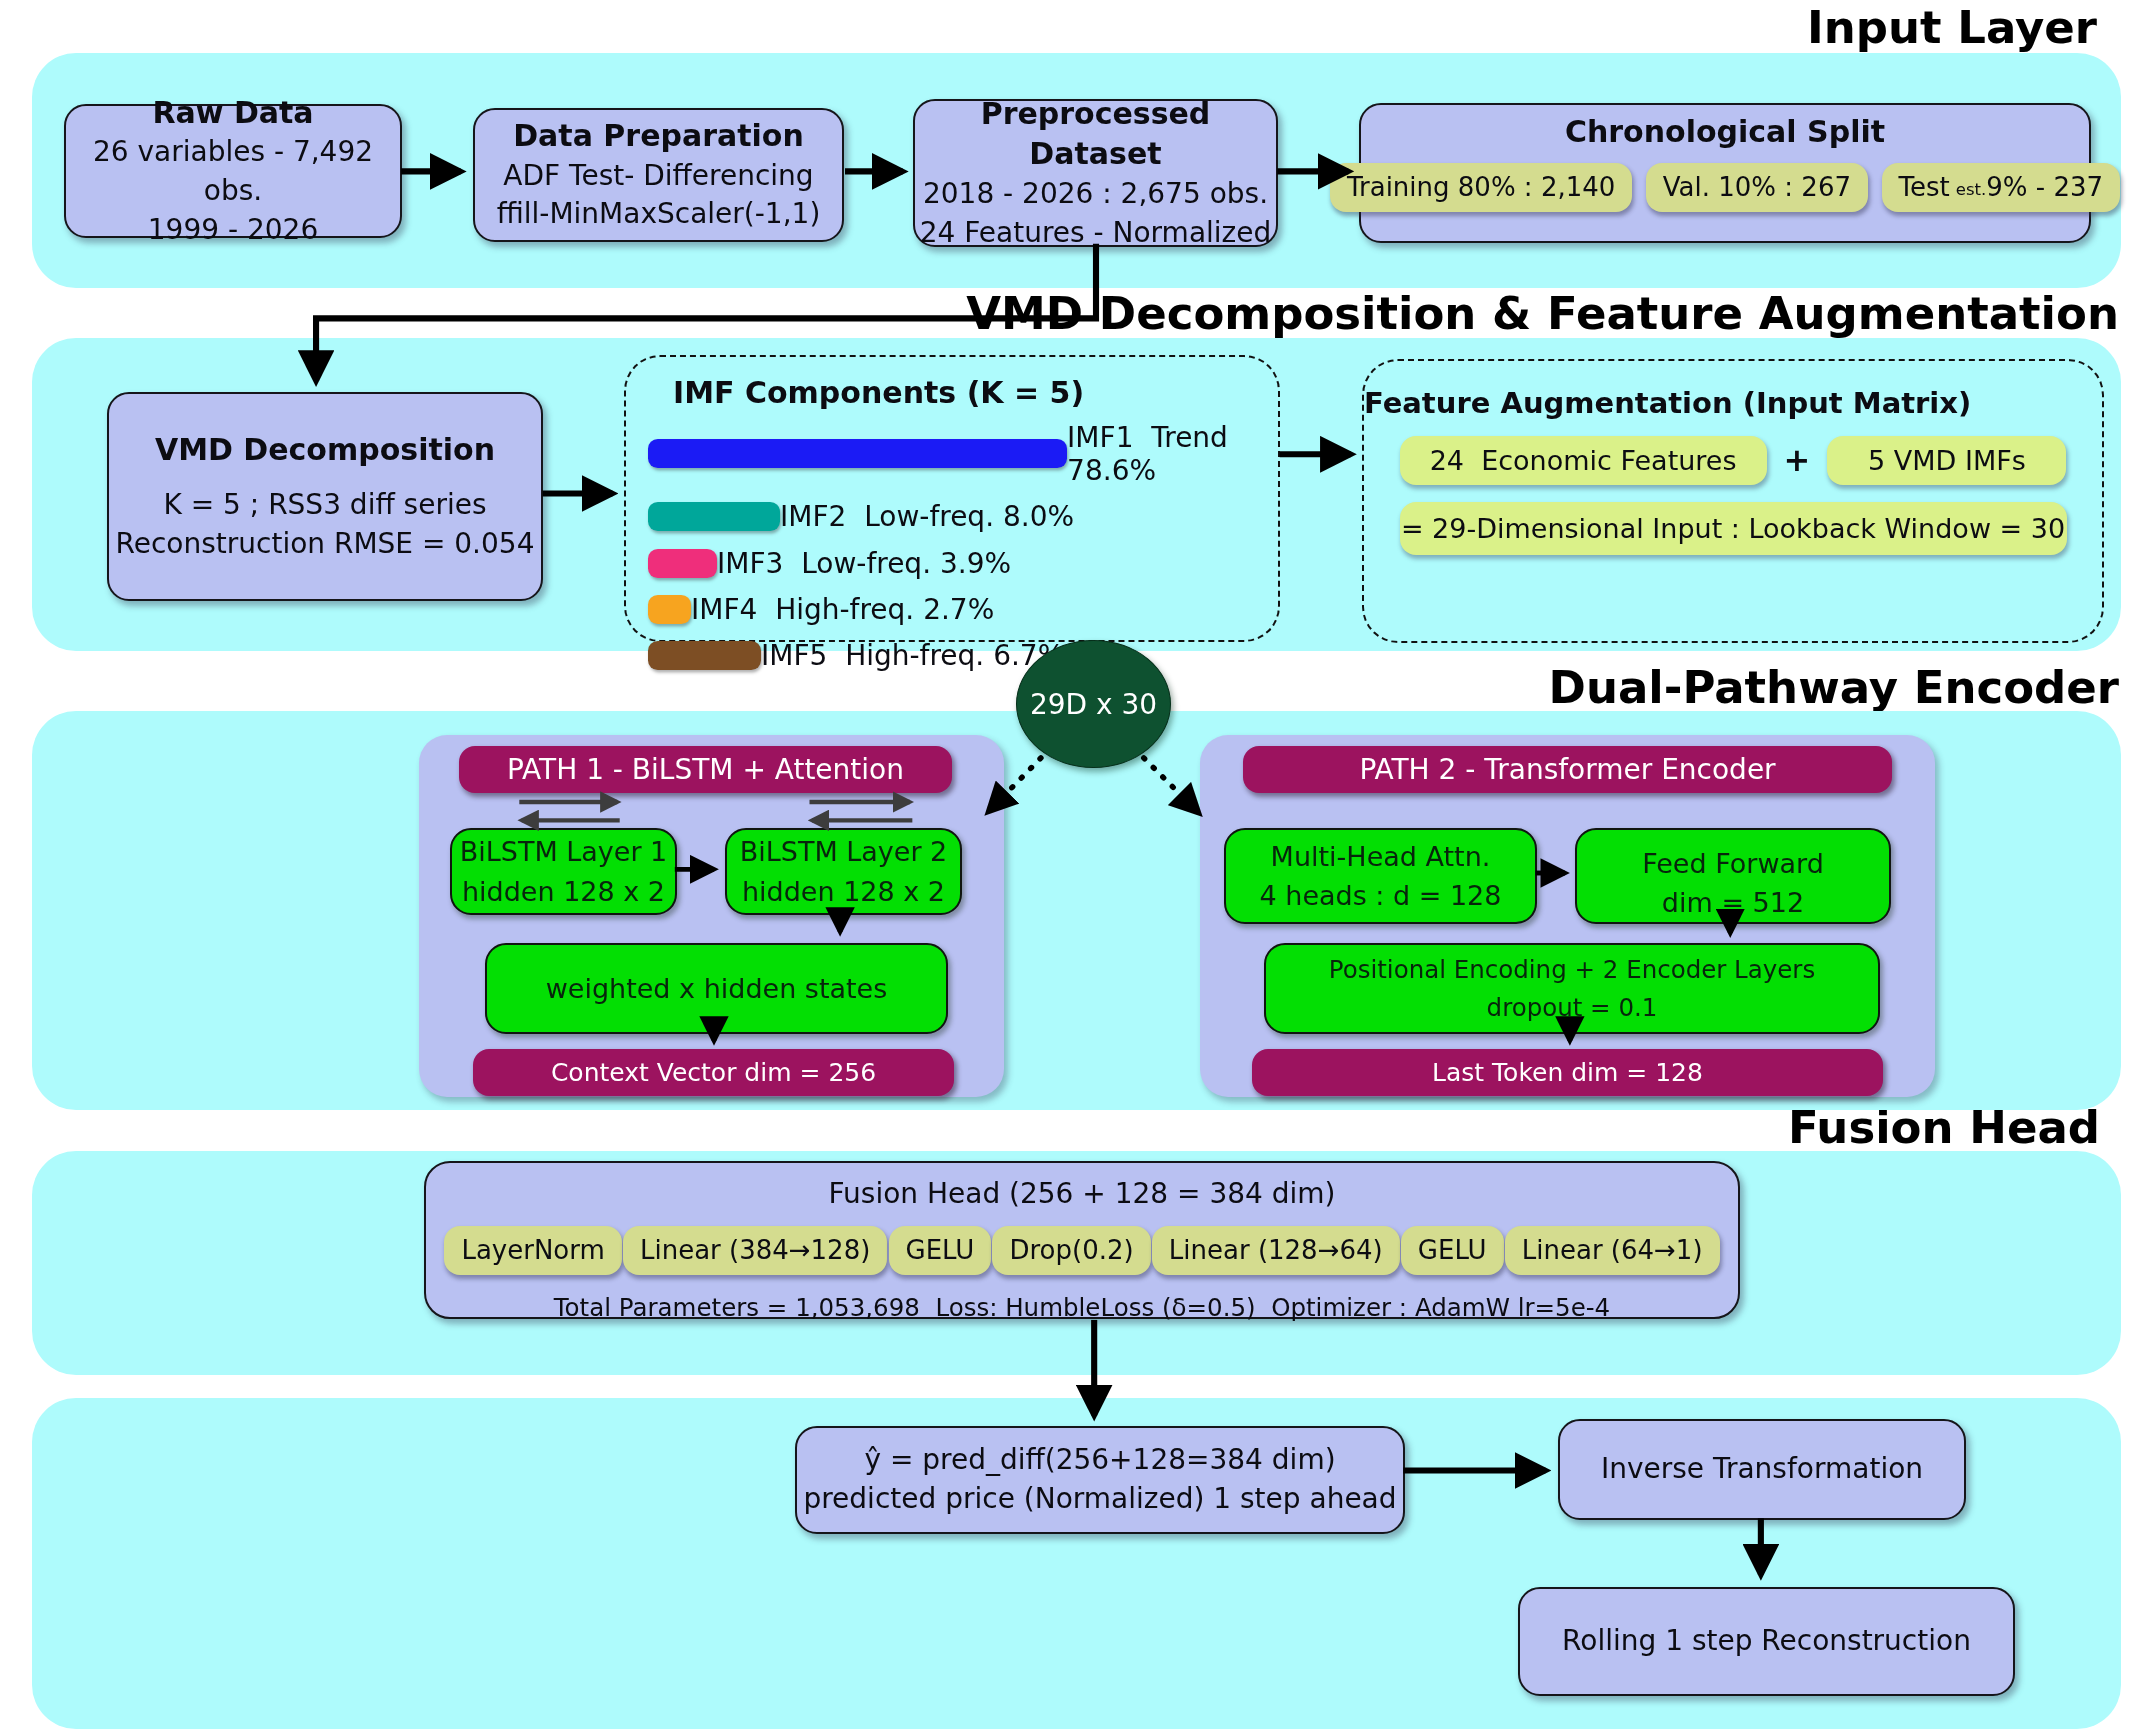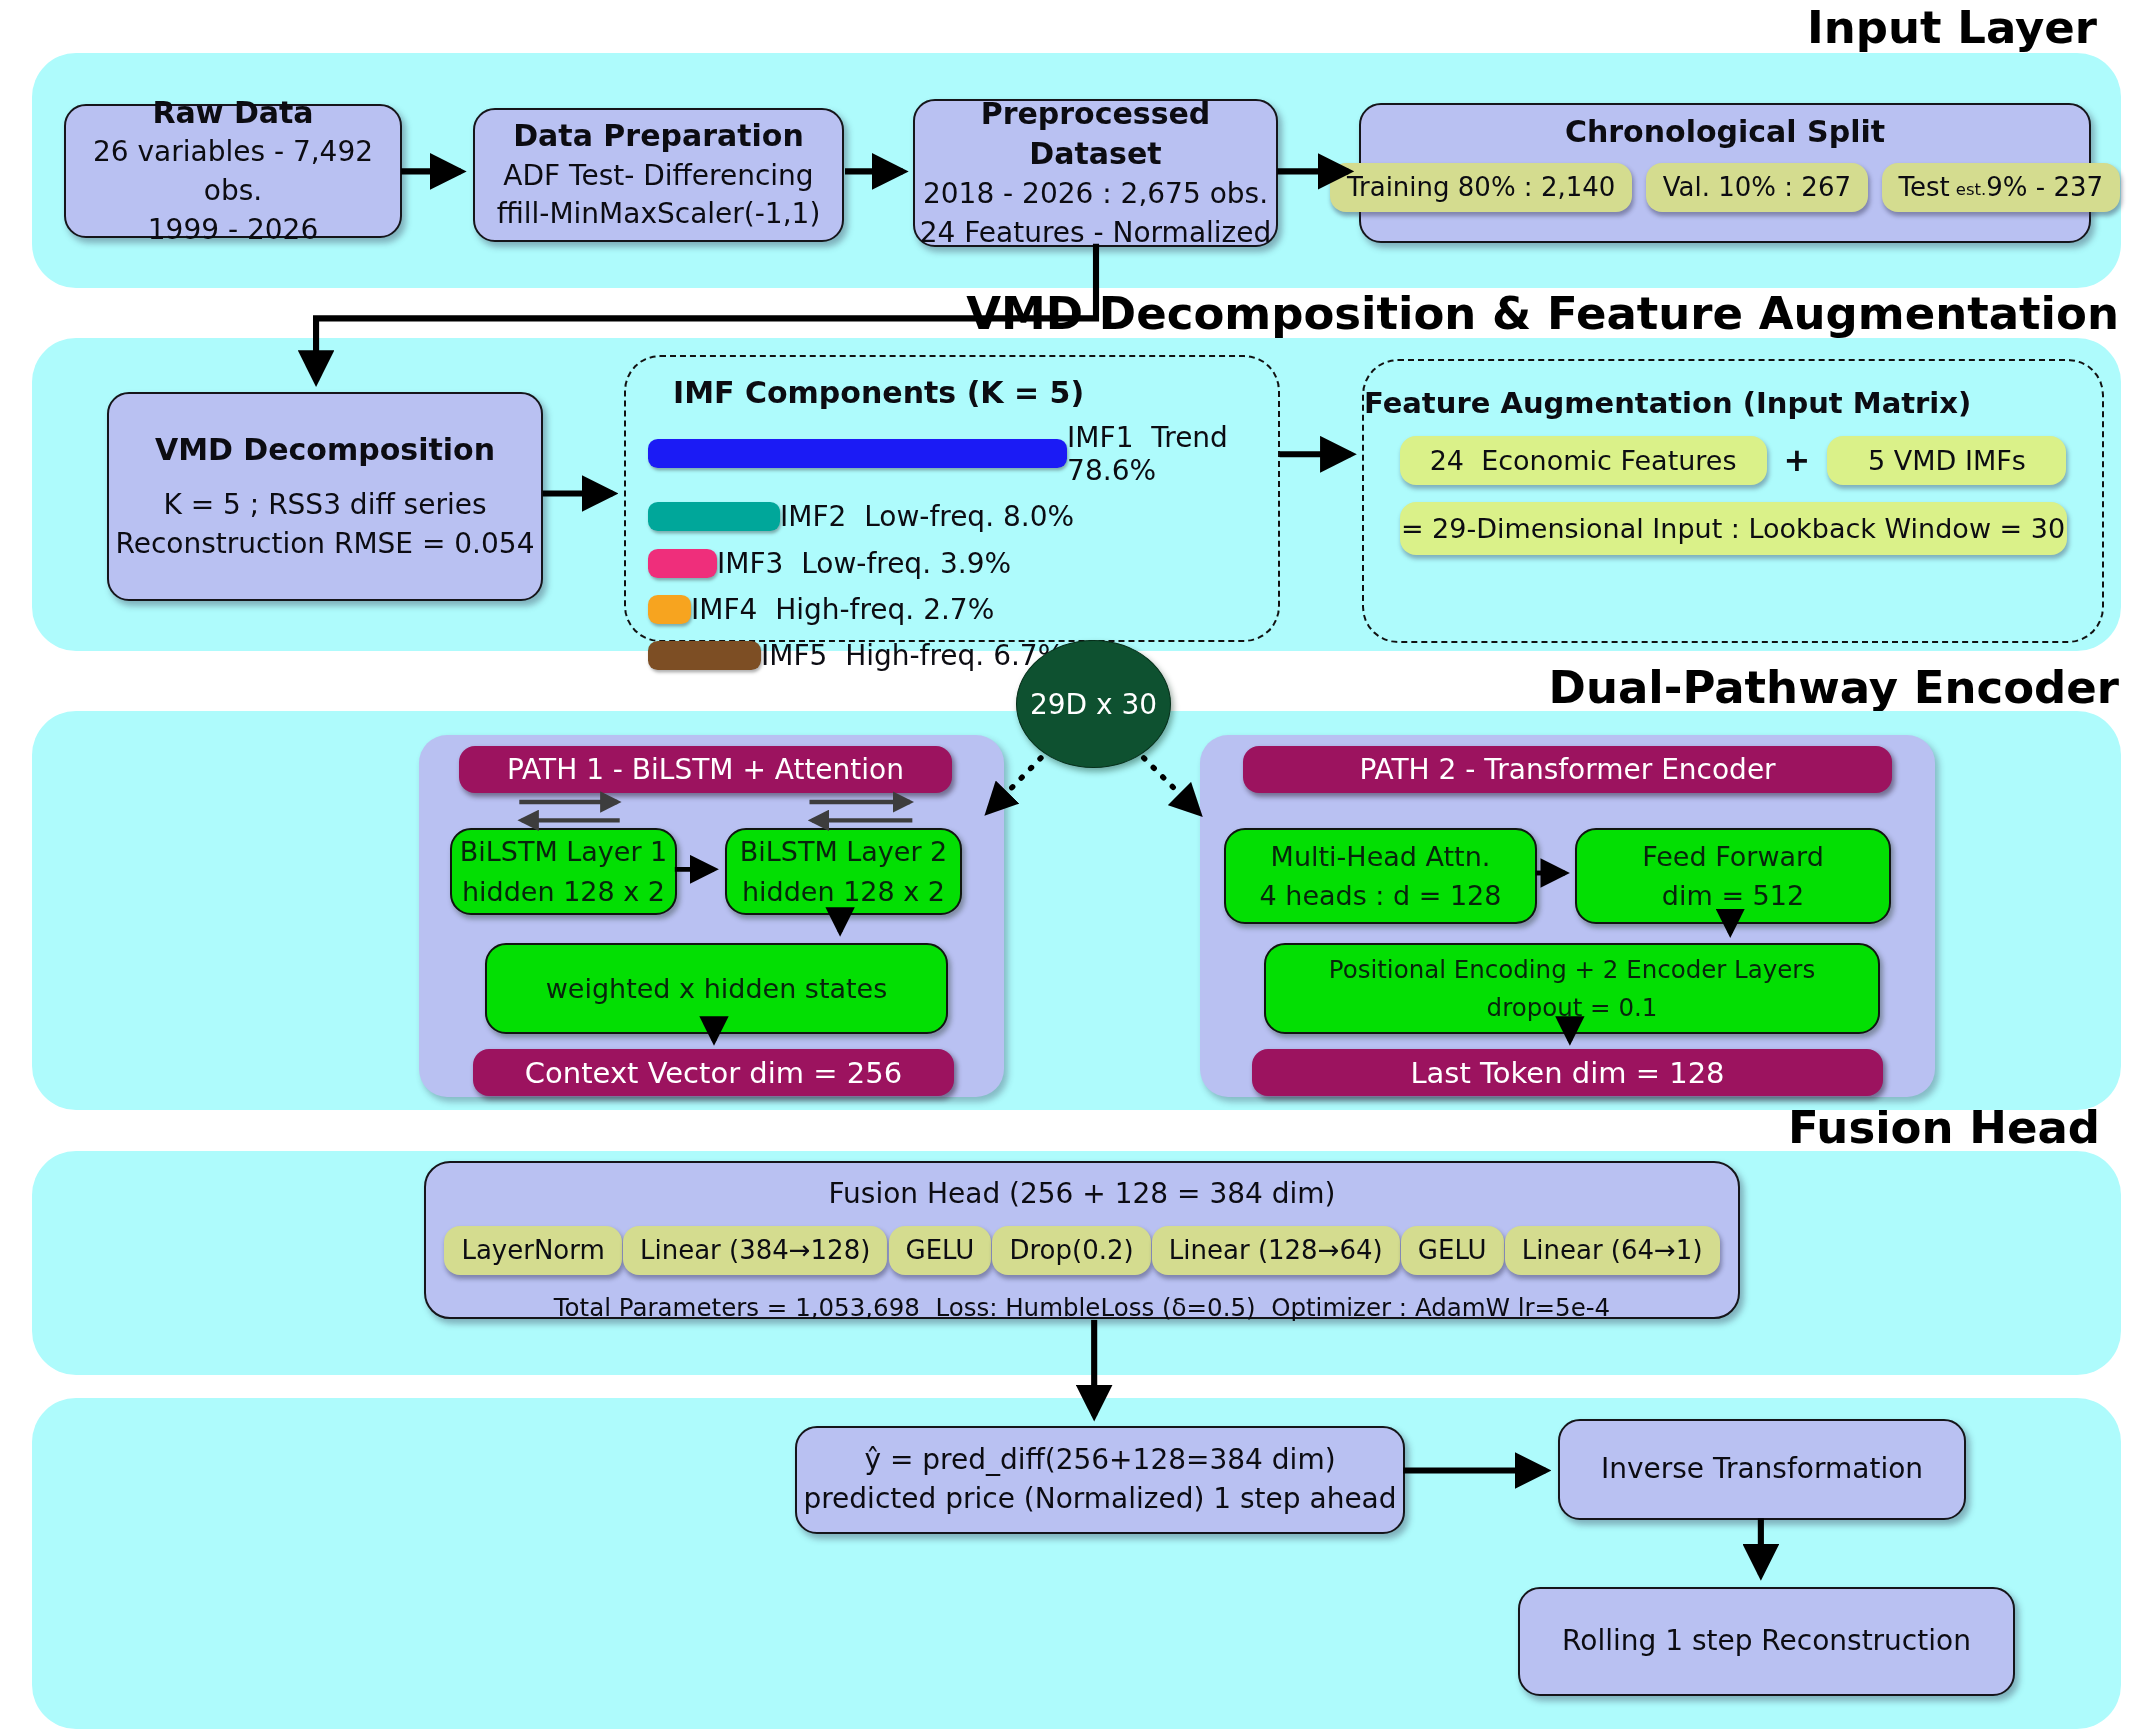--- a/index.html
+++ b/index.html
@@ -36,21 +36,21 @@
   .fa-plus{font-size:32px;font-weight:600;}
 
   .subpanel{position:absolute;background:#b9c1f2;border-radius:28px;box-shadow:3.1px 4.3px 6.1px rgba(40,40,70,.3);}
   .phead{position:absolute;background:#9c135f;border-radius:16px;color:#fff;font-size:28px;font-weight:500;
          display:flex;align-items:center;justify-content:center;text-align:center;box-shadow:2.4px 3.7px 4.9px rgba(30,10,30,.45);}
   .gbox{position:absolute;background:#03df03;border:2.4px solid #101510;border-radius:21px;color:#07250c;
         display:flex;flex-direction:column;align-items:center;justify-content:center;text-align:center;
         box-shadow:2.4px 3.7px 4.9px rgba(20,40,20,.35);}
   .gbox .l{font-size:27px;line-height:1.45;}
   .gbox .s{font-size:24.5px;line-height:1.55;}
-  .pbar{position:absolute;background:#9c135f;border-radius:16px;color:#fff;font-size:29px;font-weight:500;
+  .pbar{position:absolute;background:#9c135f;border-radius:16px;color:#fff;font-size:25px;font-weight:500;
         display:flex;align-items:center;justify-content:center;box-shadow:2.4px 3.7px 4.9px rgba(30,10,30,.45);}
 
   .fusion-title{font-size:28px;font-weight:500;text-align:center;margin-bottom:16px;}
   .fusion-chips{display:flex;justify-content:space-between;align-items:center;width:100%;}
   .fusion-footer{font-size:24.5px;text-align:center;margin-top:18.4px;white-space:pre-wrap;}
 
   .oval{position:absolute;left:1016px;top:640px;width:153px;height:126px;border-radius:50%;
         background:#0e5130;border:1.8px solid #06301b;color:#fff;font-size:28px;
         display:flex;align-items:center;justify-content:center;z-index:7;box-shadow:2.4px 3.7px 6.1px rgba(0,40,20,.4);}
 
@@ -162,21 +162,21 @@
   <div class="gbox" style="left:485px;top:943px;width:459px;height:87px;">
     <div class="l">weighted x hidden states</div>
   </div>
   <div class="pbar" style="left:473px;top:1049px;width:481px;height:47px;">Context Vector dim = 256</div>
 
   <div class="phead" style="left:1243px;top:746px;width:649px;height:47px;">PATH 2 - Transformer Encoder</div>
   <div class="gbox" style="left:1224px;top:828px;width:309px;height:92px;">
     <div class="l">Multi-Head Attn.</div>
     <div class="l">4 heads : d = 128</div>
   </div>
-  <div class="gbox" style="left:1575px;top:828px;width:312px;height:92px;">
+  <div class="gbox" style="left:1575px;top:828px;width:312px;height:92px;justify-content:flex-end;">
     <div class="l">Feed Forward</div>
     <div class="l">dim = 512</div>
   </div>
   <div class="gbox" style="left:1264px;top:943px;width:612px;height:87px;">
     <div class="s">Positional Encoding + 2 Encoder Layers</div>
     <div class="s">dropout = 0.1</div>
   </div>
   <div class="pbar" style="left:1252px;top:1049px;width:631px;height:47px;">Last Token dim = 128</div>
 
   <div class="pbox" style="left:424px;top:1161px;width:1316px;height:158px;border-radius:26px;padding:13.5px 18.4px;box-sizing:border-box;justify-content:space-between;">

